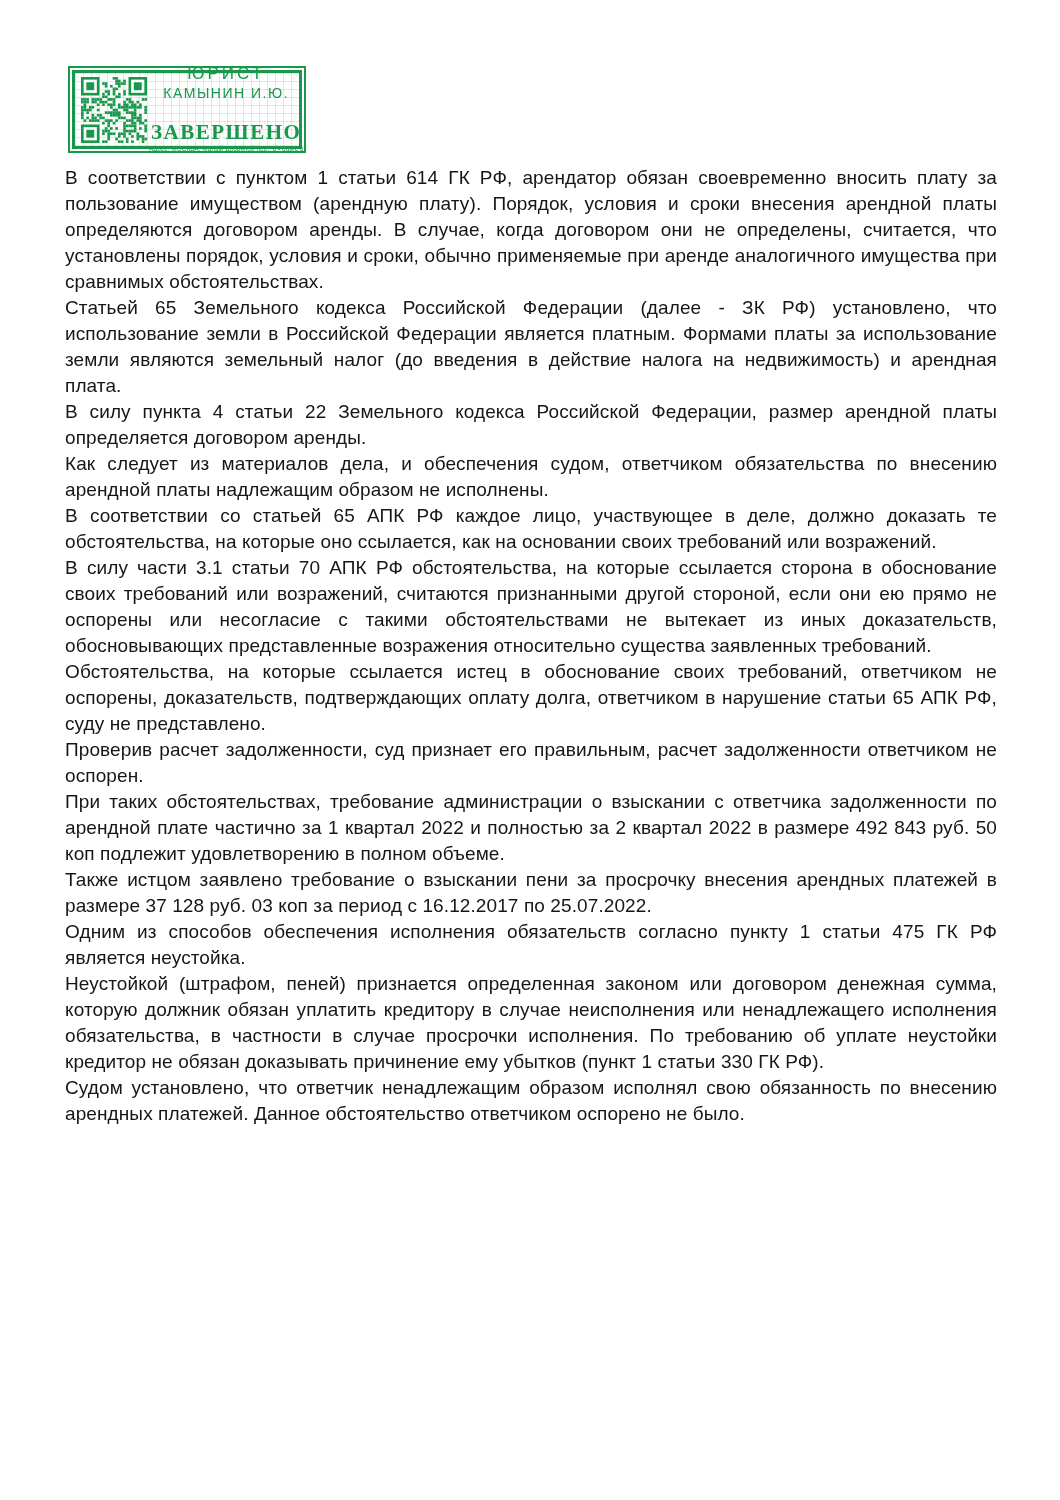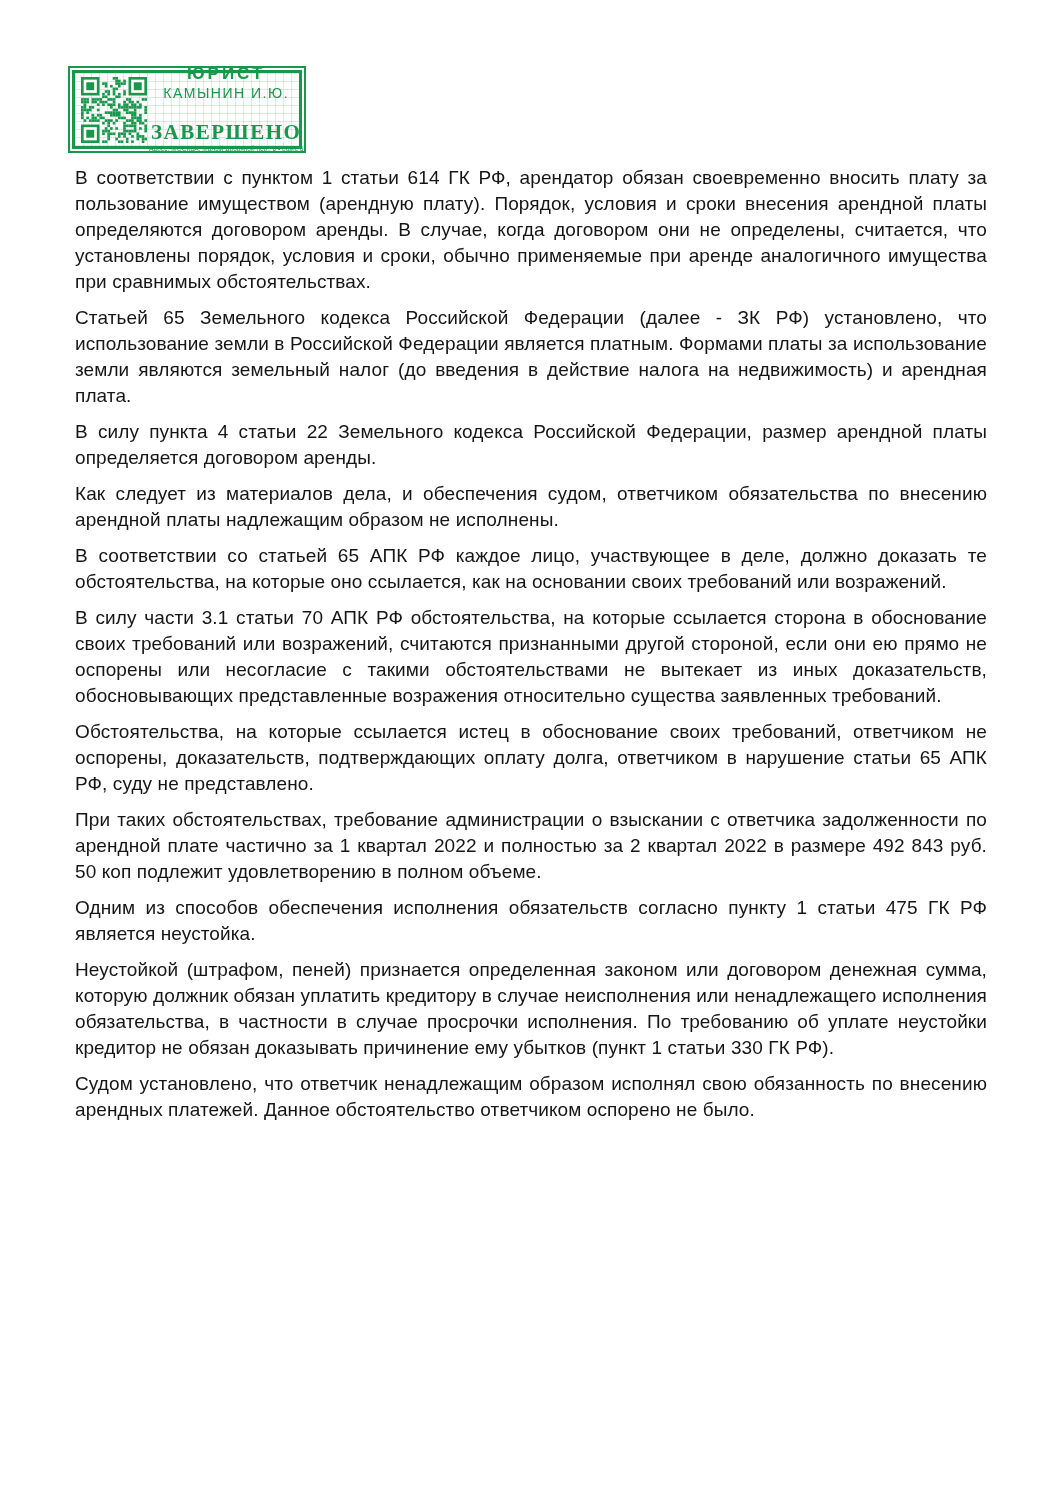--- a/index.html
+++ b/index.html
@@ -38,30 +38,30 @@
   }
   .qr{flex:0 0 auto;width:66px;height:66px;margin:0 2px;}
   .stamp-text{
     flex:1 1 auto;
     display:flex;flex-direction:column;
     align-items:center;justify-content:center;
     color:#17984a;
     line-height:1.05;
     padding-bottom:1px;
   }
-  .stamp-line1{font-size:17px;letter-spacing:3px;font-weight:700;}
+  .stamp-line1{font-size:17px;letter-spacing:3px;font-weight:400;}
   .stamp-line2{font-size:14px;letter-spacing:1.5px;margin-top:3px;}
   .stamp-line3{
     font-family:"Liberation Serif",serif;
     font-weight:bold;font-size:21px;letter-spacing:1.5px;margin-top:20px;
   }
   .stamp-address{font-size:6.5px;white-space:nowrap;margin-top:3px;letter-spacing:0;}
   
   .doc-text p{
-    margin:10px;
+    margin:0;
     font-size:19px;
     line-height:26px;
     text-align:justify;
     letter-spacing:0.1px;
   }
 </style>
 </head>
 <body>
 
 <div class="page">
@@ -300,19 +300,21 @@
   </div>
 
   <div class="doc-text">
     <p>В соответствии с пунктом 1 статьи 614 ГК РФ, арендатор обязан своевременно вносить плату за пользование имуществом (арендную плату). Порядок, условия и сроки внесения арендной платы определяются договором аренды. В случае, когда договором они не определены, считается, что установлены порядок, условия и сроки, обычно применяемые при аренде аналогичного имущества при сравнимых обстоятельствах.</p>
     <p>Статьей 65 Земельного кодекса Российской Федерации (далее - ЗК РФ) установлено, что использование земли в Российской Федерации является платным. Формами платы за использование земли являются земельный налог (до введения в действие налога на недвижимость) и арендная плата.</p>
     <p>В силу пункта 4 статьи 22 Земельного кодекса Российской Федерации, размер арендной платы определяется договором аренды.</p>
     <p>Как следует из материалов дела, и обеспечения судом, ответчиком обязательства по внесению арендной платы надлежащим образом не исполнены.</p>
     <p>В соответствии со статьей 65 АПК РФ каждое лицо, участвующее в деле, должно доказать те обстоятельства, на которые оно ссылается, как на основании своих требований или возражений.</p>
     <p>В силу части 3.1 статьи 70 АПК РФ обстоятельства, на которые ссылается сторона в обоснование своих требований или возражений, считаются признанными другой стороной, если они ею прямо не оспорены или несогласие с такими обстоятельствами не вытекает из иных доказательств, обосновывающих представленные возражения относительно существа заявленных требований.</p>
     <p>Обстоятельства, на которые ссылается истец в обоснование своих требований, ответчиком не оспорены, доказательств, подтверждающих оплату долга, ответчиком в нарушение статьи 65 АПК РФ, суду не представлено.</p>
+    <p>Проверив расчет задолженности, суд признает его правильным, расчет задолженности ответчиком не оспорен.</p>
     <p>При таких обстоятельствах, требование администрации о взыскании с ответчика задолженности по арендной плате частично за 1 квартал 2022 и полностью за 2 квартал 2022 в размере 492 843 руб. 50 коп подлежит удовлетворению в полном объеме.</p>
+    <p>Также истцом заявлено требование о взыскании пени за просрочку внесения арендных платежей в размере 37 128 руб. 03 коп за период с 16.12.2017 по 25.07.2022.</p>
     <p>Одним из способов обеспечения исполнения обязательств согласно пункту 1 статьи 475 ГК РФ является неустойка.</p>
     <p>Неустойкой (штрафом, пеней) признается определенная законом или договором денежная сумма, которую должник обязан уплатить кредитору в случае неисполнения или ненадлежащего исполнения обязательства, в частности в случае просрочки исполнения. По требованию об уплате неустойки кредитор не обязан доказывать причинение ему убытков (пункт 1 статьи 330 ГК РФ).</p>
     <p>Судом установлено, что ответчик ненадлежащим образом исполнял свою обязанность по внесению арендных платежей. Данное обстоятельство ответчиком оспорено не было.</p>
   </div>
 
 </div>
 
 </body></html>

